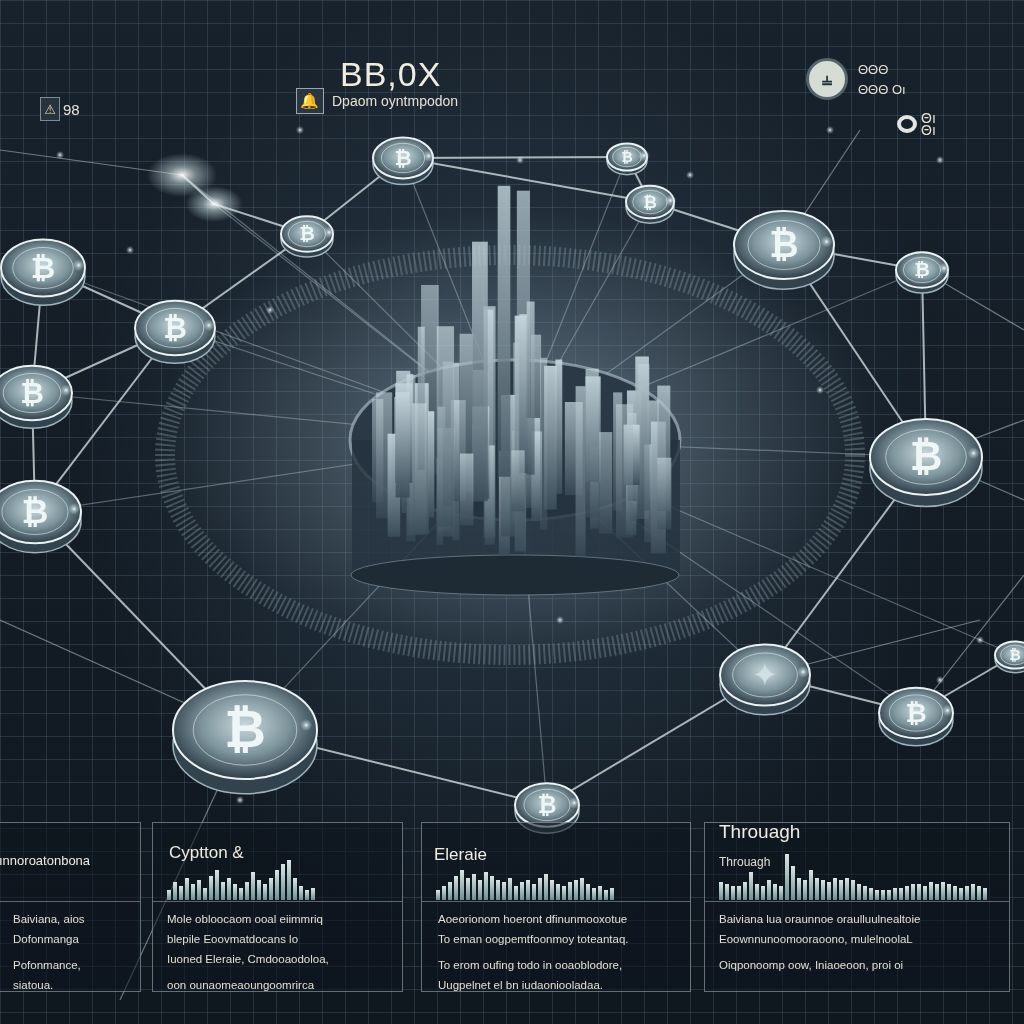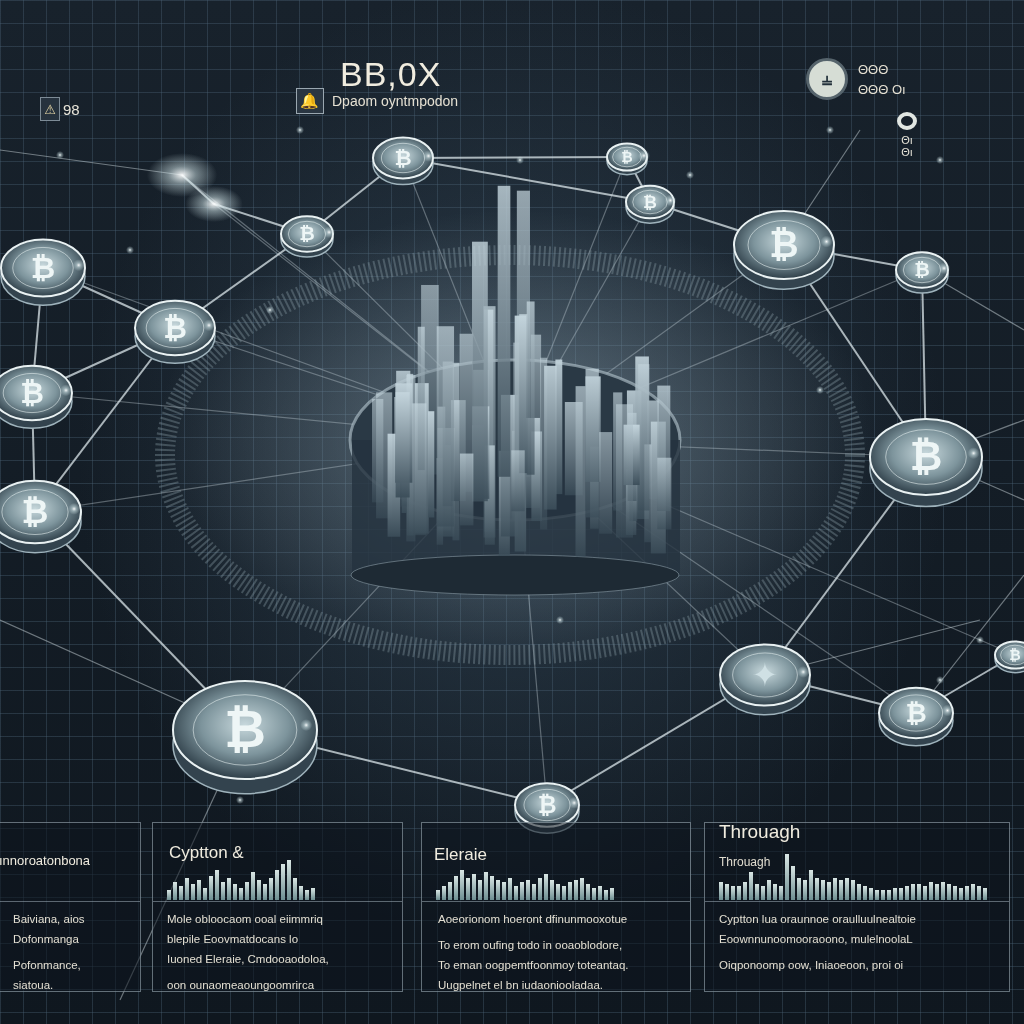--- a/index.html
+++ b/index.html
@@ -35,21 +35,21 @@
   .subtitle { font-size:14px; color:#e6e1d3; }
   .tl-badge { left:40px; top:97px; display:flex; align-items:center; gap:3px; font-size:15px; }
   .tl-badge .ico { width:18px; height:22px; border:1px solid #7d8b96; background:#26323e;
     display:flex; align-items:center; justify-content:center; font-size:13px; color:#e9d9a8; }
   .tr-block { left:806px; top:58px; display:flex; gap:10px; align-items:flex-start; }
   .circle-ico {
     width:36px; height:36px; border-radius:50%; background:#d6ddd5; border:3px solid #56646c;
     display:flex; align-items:center; justify-content:center; color:#22303a; font-size:18px; font-weight:bold;
   }
   .tr-lines { font-size:13px; line-height:20px; color:#e6e1d3; margin-top:2px; }
-  .tr-small { left:897px; top:112px; display:flex; gap:4px; align-items:center; font-size:11px; line-height:12px;flex-direction:column; }
+  .tr-small { left:897px; top:112px; display:flex; gap:4px; align-items:center; font-size:14px; line-height:12px; }
   .tr-small .ring { width:20px; height:18px; border-radius:50%; border:4px solid #e1e6e2; box-sizing:border-box; }
   
   .panel {
     position:absolute; top:822px; height:170px;
     border:1px solid rgba(170,185,195,0.55);
     background:rgba(12,20,30,0.55);
     box-sizing:border-box;
   }
   .panel .head { position:absolute; left:0; right:0; top:0; height:78px; border-bottom:1px solid rgba(170,185,195,0.5); }
   .panel .ptitle { position:absolute; left:8px; top:22px; font-size:17px; color:#f0ecdf; }
@@ -457,22 +457,22 @@
         <span style="height: 22px;"></span>
         <span style="height: 16px;"></span>
         <span style="height: 12px;"></span>
         <span style="height: 14px;"></span>
         <span style="height: 10px;"></span>
         <span style="height: 12px;"></span>
       </div>
   </div>
   <div class="body" style="left:16px">
     <p>Aoeorionom hoeront dfinunmooxotue</p>
+    <p>To eman oogpemtfoonmoy toteantaq.</p>
     <p style="margin-top:6px">To erom oufing todo in ooaoblodore,</p>
-    <p>To eman oogpemtfoonmoy toteantaq.</p>
     <p>Uugpelnet el bn iudaoniooladaa.</p>
   </div>
 </div>
 
 <div class="panel" style="left:704px; width:306px;">
   <div class="head">
     <div class="ptitle" style="left:14px;top:-2px;font-size:19px;">Throuagh</div>
     <div class="psub">Throuagh</div>
     <div class="bars">
         <span style="height: 18px;"></span>
@@ -516,17 +516,17 @@
         <span style="height: 16px;"></span>
         <span style="height: 14px;"></span>
         <span style="height: 12px;"></span>
         <span style="height: 14px;"></span>
         <span style="height: 16px;"></span>
         <span style="height: 14px;"></span>
         <span style="height: 12px;"></span>
       </div>
   </div>
   <div class="body" style="left:14px">
-    <p>Cyptton lua oraunnoe oraulluulnealtoie</p>
+    <p>Baiviana lua oraunnoe oraulluulnealtoie</p>
     <p>Eoownnunoomooraoono, mulelnoolaL</p>
     <p style="margin-top:6px">Oiqponoomp oow, Iniaoeoon, proi oi</p>
   </div>
 </div>
 
 </body></html>

